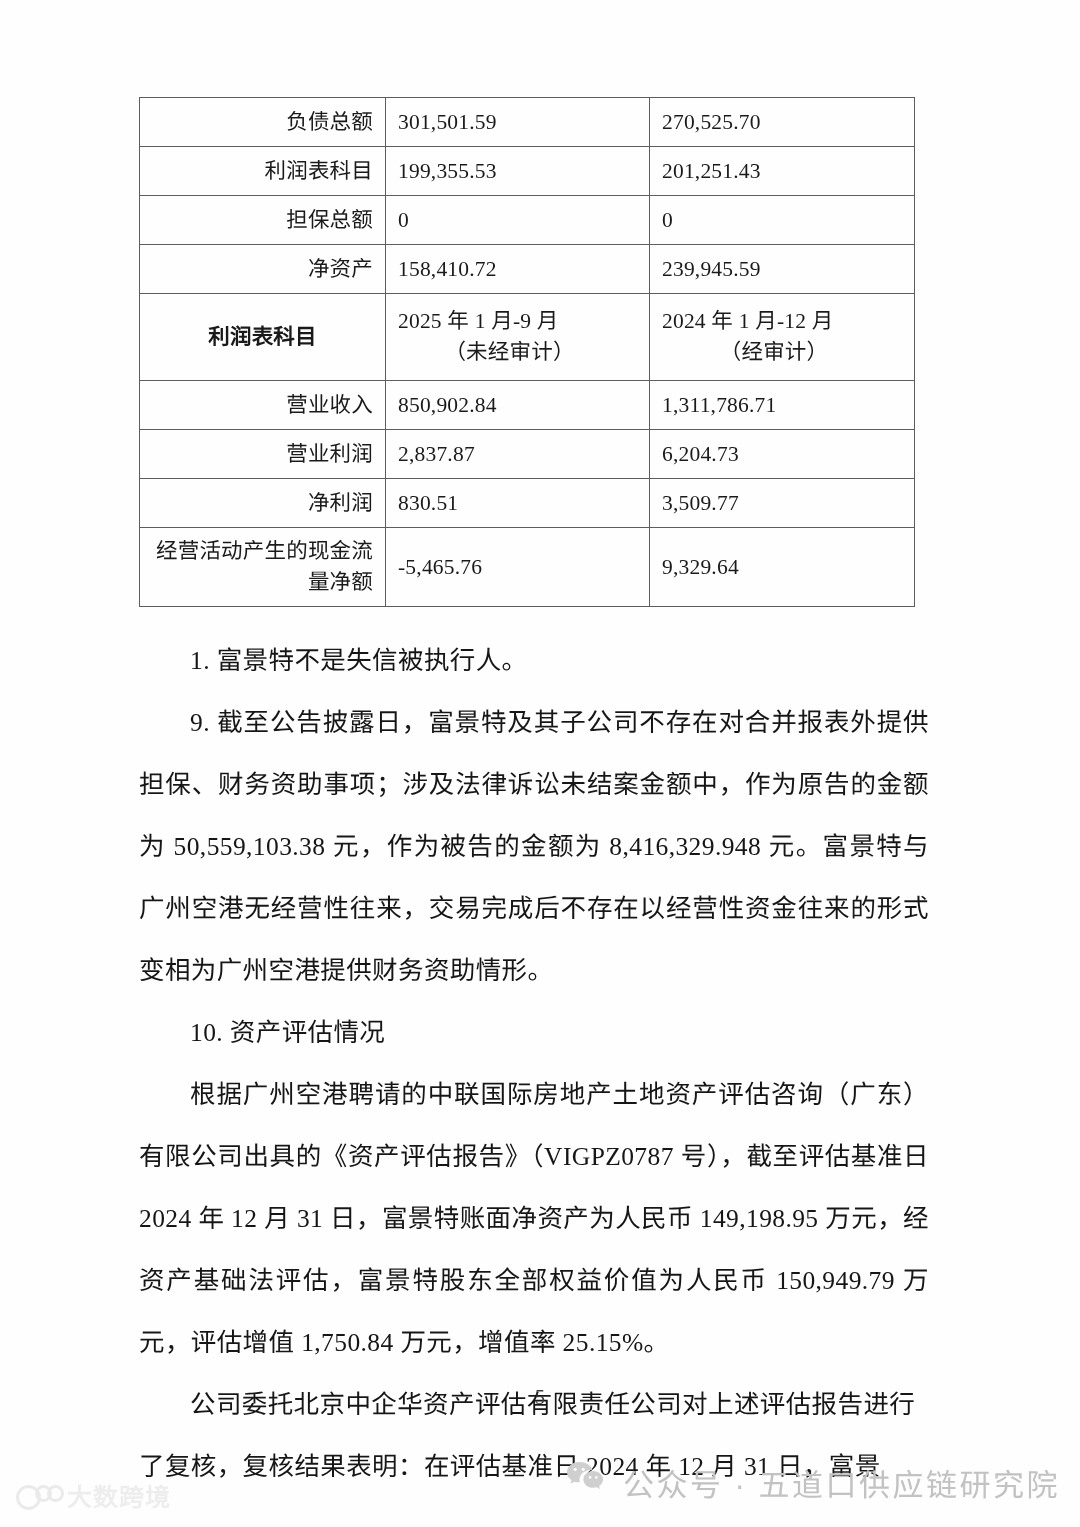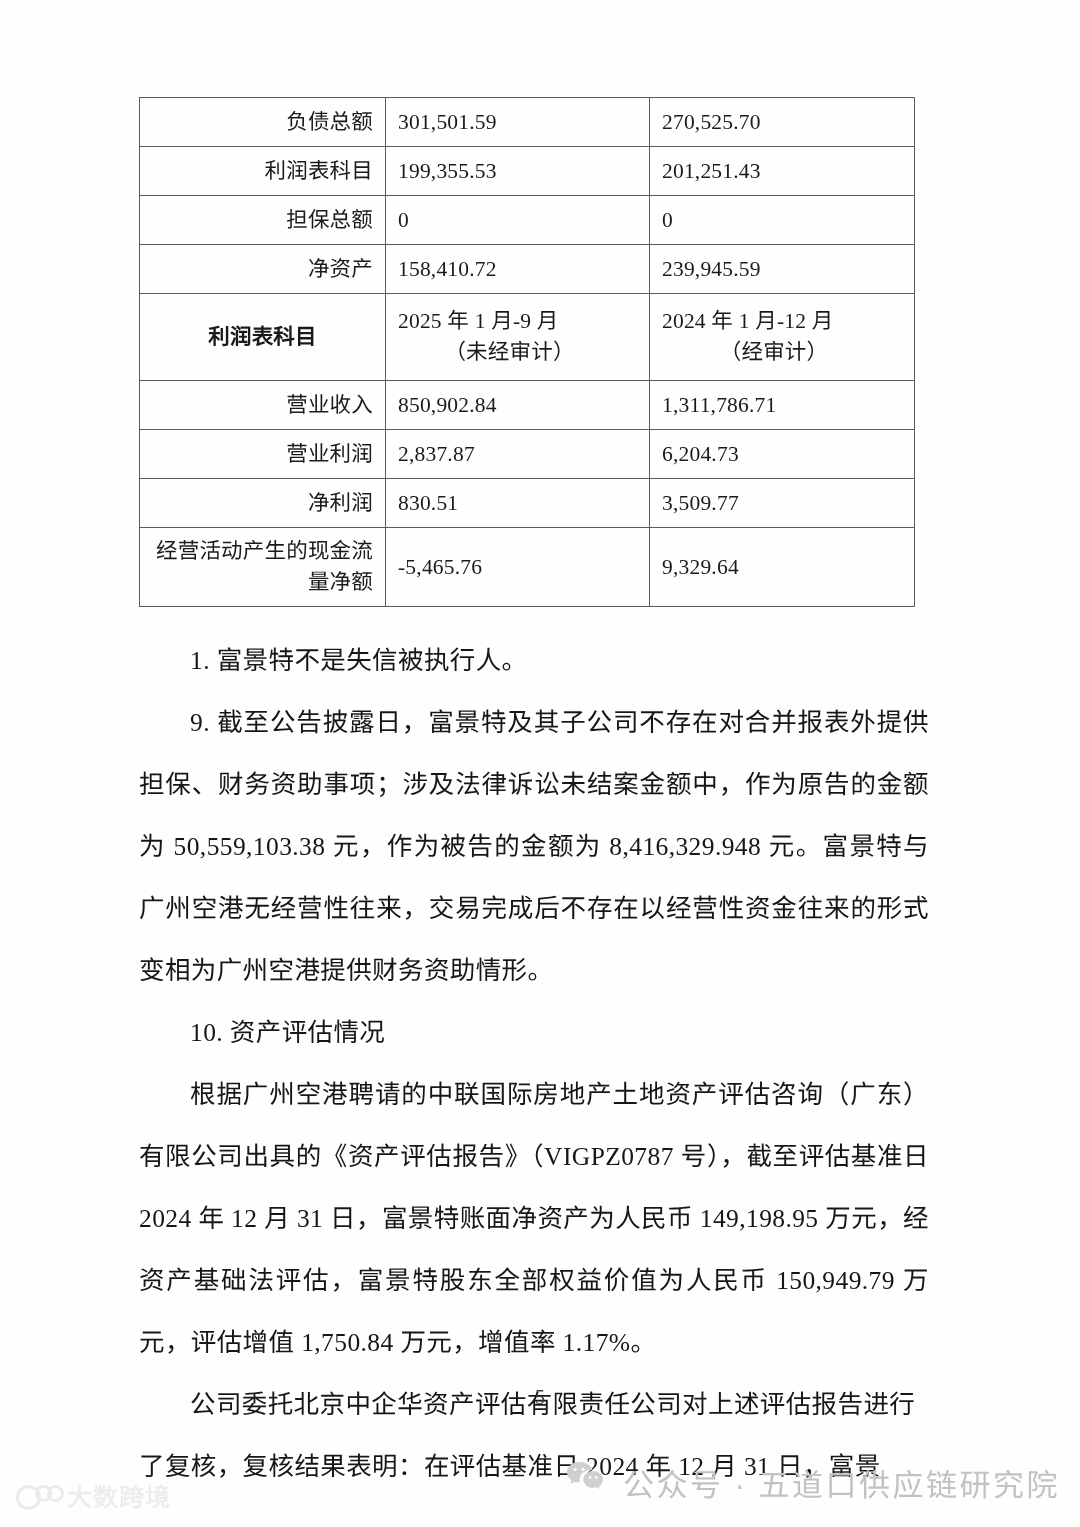--- a/index.html
+++ b/index.html
@@ -244,21 +244,21 @@
           <td class="num">9,329.64</td>
         </tr>
       </tbody>
     </table>
   </div>
 
   <div class="body-text">
     <p class="para indent">1. 富景特不是失信被执行人。</p>
     <p class="para indent">9. 截至公告披露日，富景特及其子公司不存在对合并报表外提供担保、财务资助事项；涉及法律诉讼未结案金额中，作为原告的金额为 50,559,103.38 元，作为被告的金额为 8,416,329.948 元。富景特与广州空港无经营性往来，交易完成后不存在以经营性资金往来的形式变相为广州空港提供财务资助情形。</p>
     <p class="para indent">10. 资产评估情况</p>
-    <p class="para indent">根据广州空港聘请的中联国际房地产土地资产评估咨询（广东）有限公司出具的《资产评估报告》（VIGPZ0787 号），截至评估基准日 2024 年 12 月 31 日，富景特账面净资产为人民币 149,198.95 万元，经资产基础法评估，富景特股东全部权益价值为人民币 150,949.79 万元，评估增值 1,750.84 万元，增值率 1.17%。</p>
+    <p class="para indent">根据广州空港聘请的中联国际房地产土地资产评估咨询（广东）有限公司出具的《资产评估报告》（VIGPZ0787 号），截至评估基准日 2024 年 12 月 31 日，富景特账面净资产为人民币 149,198.95 万元，经资产基础法评估，富景特股东全部权益价值为人民币 150,949.79 万元，评估增值 1,750.84 万元，增值率 25.15%。</p>
     <p class="para indent last-left">公司委托北京中企华资产评估有限责任公司对上述评估报告进行了复核，复核结果表明：在评估基准日 2024 年 12 月 31 日，富景</p>
   </div>
 
   <div class="page-number">5</div>
 
   <div class="wm-left">
     <span class="wm-mark">
       <span class="ring"></span>
         <span class="dot1"></span>
         <span class="dot2"></span>

